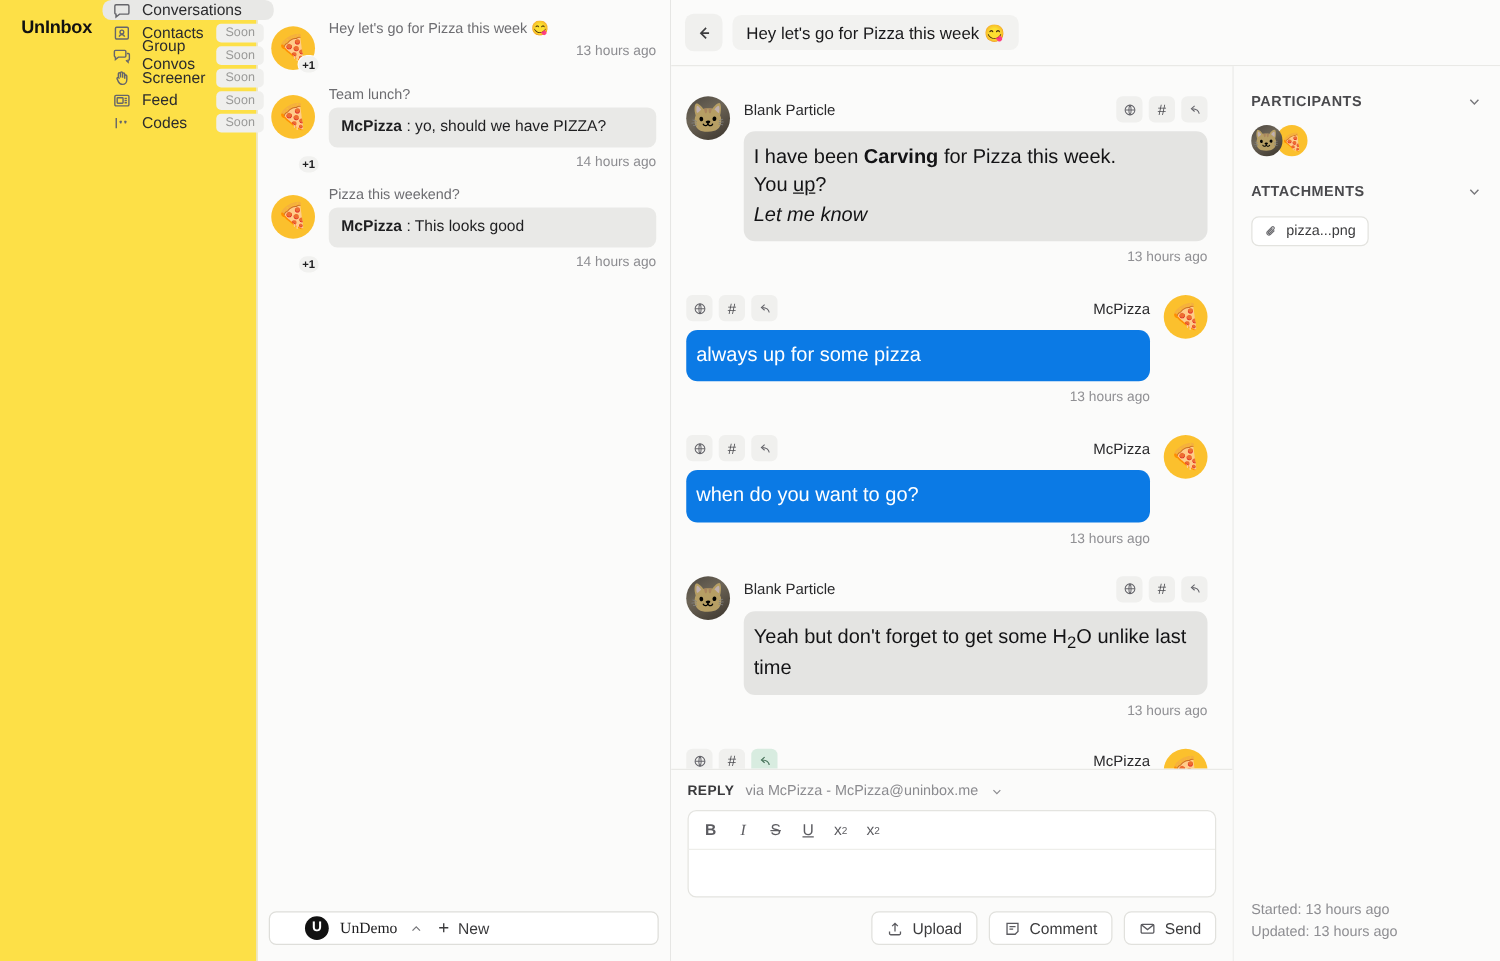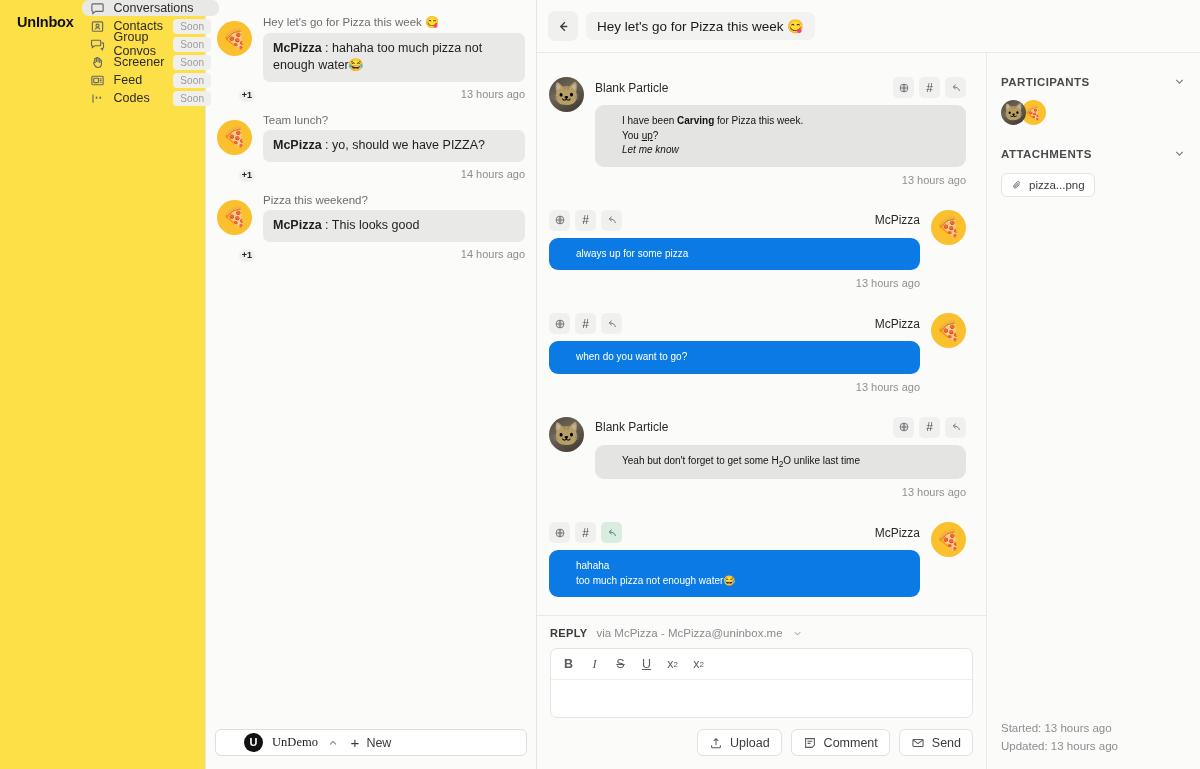--- a/index.html
+++ b/index.html
@@ -156,21 +156,21 @@
   .act {
     width: 21px; height: 21px; border-radius: 5px; background: #f0f0ee;
     display: flex; align-items: center; justify-content: center;
     color: #64646a; cursor: pointer;
   }
   .act svg { width: 12px; height: 12px; display: block; }
   .act.hash { font-size: 12px; font-weight: 400; color: #4d4d52; line-height: 1; }
   .act.green { background: #d8ece0; color: #3f6b52; }
 
   .bubble {
-    border-radius: 9px; padding: 9px 27px; font-size: 10px;
+    border-radius: 9px; padding: 9px 8px; font-size: 16px;
     line-height: 1.46; display: inline-block; max-width: 100%;
   }
   .bubble.them { background: #e4e4e2; color: #131315; width: 100%; }
   .bubble.me { background: #0b7ae5; color: #fff; width: 100%; }
   .bubble b { font-weight: 700; }
   .bubble i { font-style: italic; }
   .bubble u { text-decoration: underline; }
   .time { font-size: 11px; color: #909094; margin-top: 7px; }
   .time.r { text-align: right; }
   .msg.mine .msg-meta { justify-content: flex-end; }
@@ -327,21 +327,20 @@
 
   <section class="list">
 
     <div class="conv">
       <div class="avatar-wrap">
         <div class="pizza-av">🍕</div>
         <div class="plus-badge">+1</div>
       </div>
       <div class="conv-body">
         <div class="conv-subject">Hey let's go for Pizza this week 😋</div>
-        <div class="conv-preview"><b>McPizza</b><span> : hahaha too much pizza not enough water😂</span></div>
         <div class="conv-time">13 hours ago</div>
       </div>
     </div>
 
     <div class="conv">
       <div class="avatar-wrap">
         <div class="pizza-av">🍕</div>
         <div class="plus-badge">+1</div>
       </div>
       <div class="conv-body">

